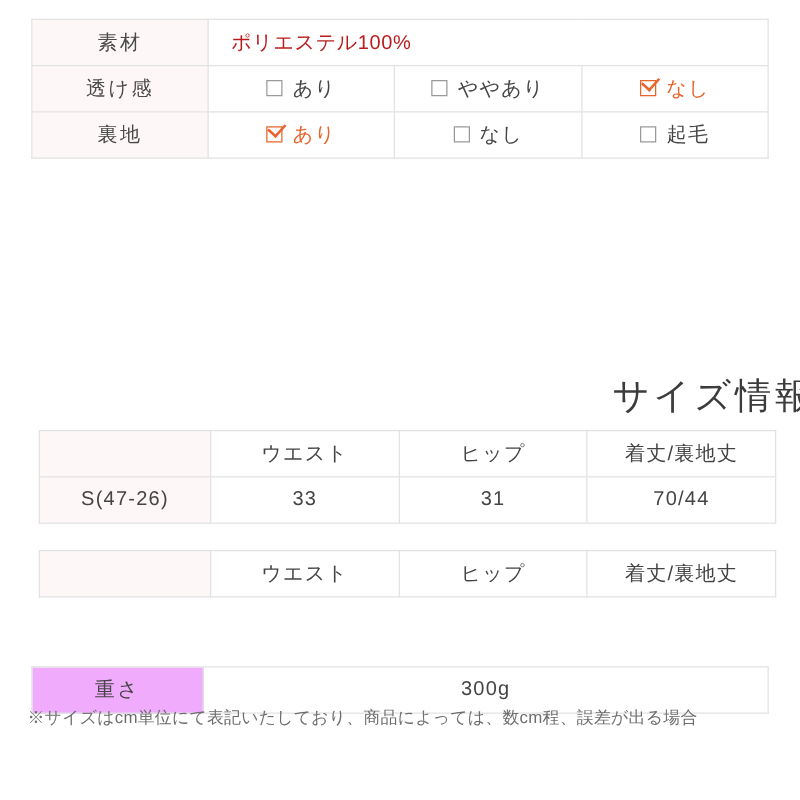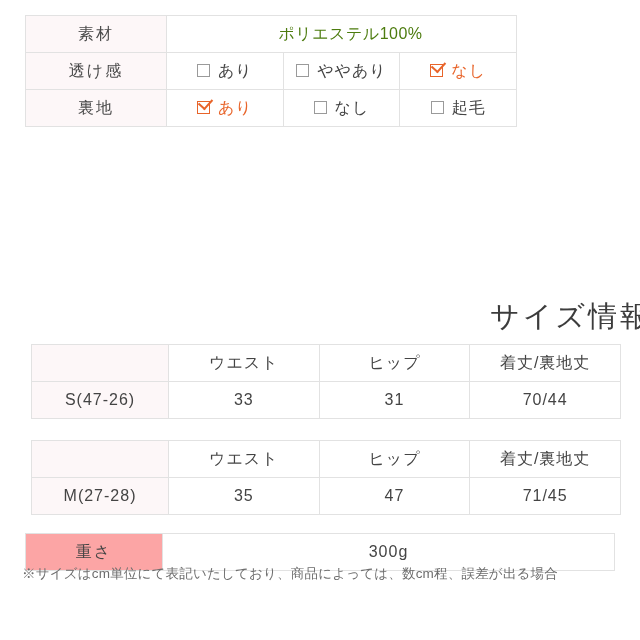--- a/index.html
+++ b/index.html
@@ -19,42 +19,42 @@
     width: 640px;
     height: 640px;
     background: #ffffff;
   }
 
   
   .spec-table {
     position: absolute;
     left: 25px;
     top: 15px;
-    width: 492px;
+    width: 590px;
     border-collapse: collapse;
     table-layout: fixed;
   }
   .spec-table td {
     border: 1px solid #e2e2e2;
     height: 36px;
     font-size: 16px;
     text-align: center;
     vertical-align: middle;
     padding: 0;
     color: #444;
   }
   .spec-table td.label {
     width: 140px;
     background: #fdf7f8;
     color: #4a4a4a;
     letter-spacing: 2px;
   }
   .spec-table td.value-pink {
-    color: #4d7c0f;
-    text-align: center;
+    color: #b91c1c;
+    text-align: left;
     padding-left: 18px;
     letter-spacing: 0.5px;
   }
   .opt {
     display: inline-block;
     white-space: nowrap;
   }
   .box {
     display: inline-block;
     width: 11px;
@@ -145,21 +145,21 @@
     height: 36px;
     font-size: 16px;
     text-align: center;
     vertical-align: middle;
     color: #444;
     padding: 0;
     letter-spacing: 1px;
   }
   .weight-table td.label {
     width: 136px;
-    background: #fca5a5;
+    background: #f0abfc;
     letter-spacing: 2px;
   }
 
   
   .note {
     position: absolute;
     left: 22px;
     top: 564px;
     width: 600px;
     font-size: 13.5px;
@@ -242,26 +242,20 @@
   </table>
 
   <table class="size-table t2">
     <tbody>
       <tr>
         <td class="corner"></td>
         <td>ウエスト</td>
         <td>ヒップ</td>
         <td>着丈/裏地丈</td>
       </tr>
-      <tr>
-        <td class="rowhead">M(27-28)</td>
-        <td>35</td>
-        <td>47</td>
-        <td>71/45</td>
-      </tr>
     </tbody>
   </table>
 
   <table class="weight-table">
     <tbody>
       <tr>
         <td class="label">重さ</td>
         <td>300g</td>
       </tr>
     </tbody>

